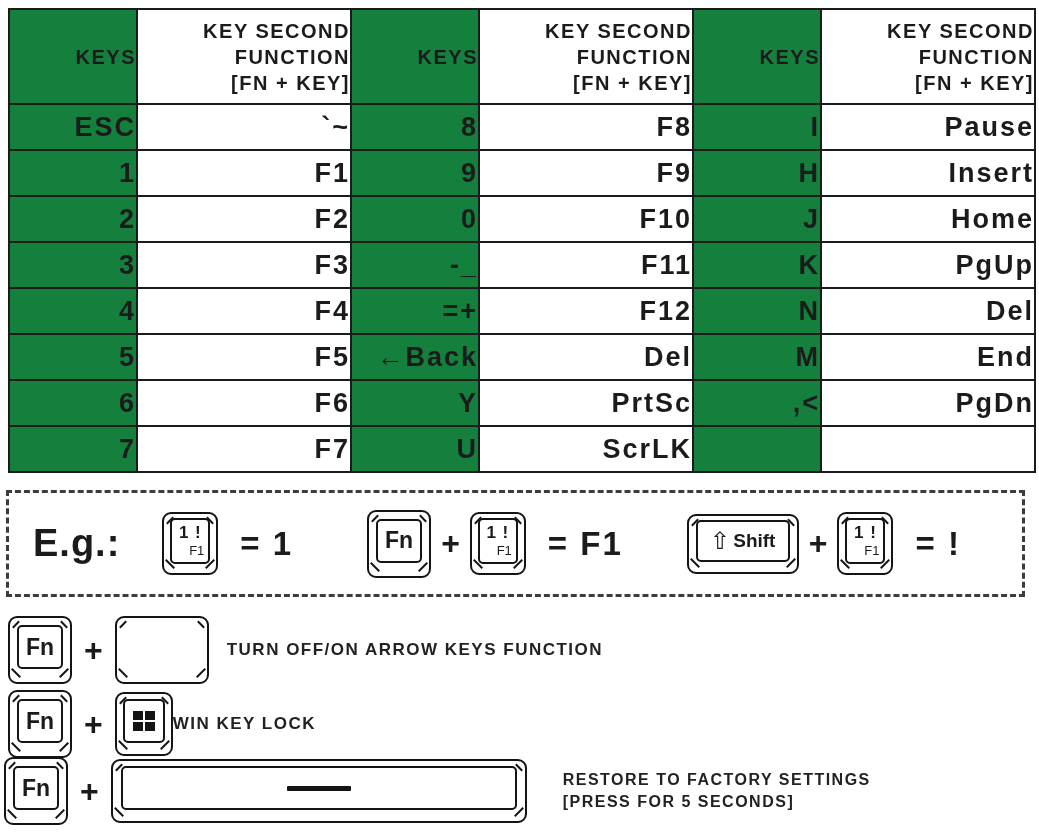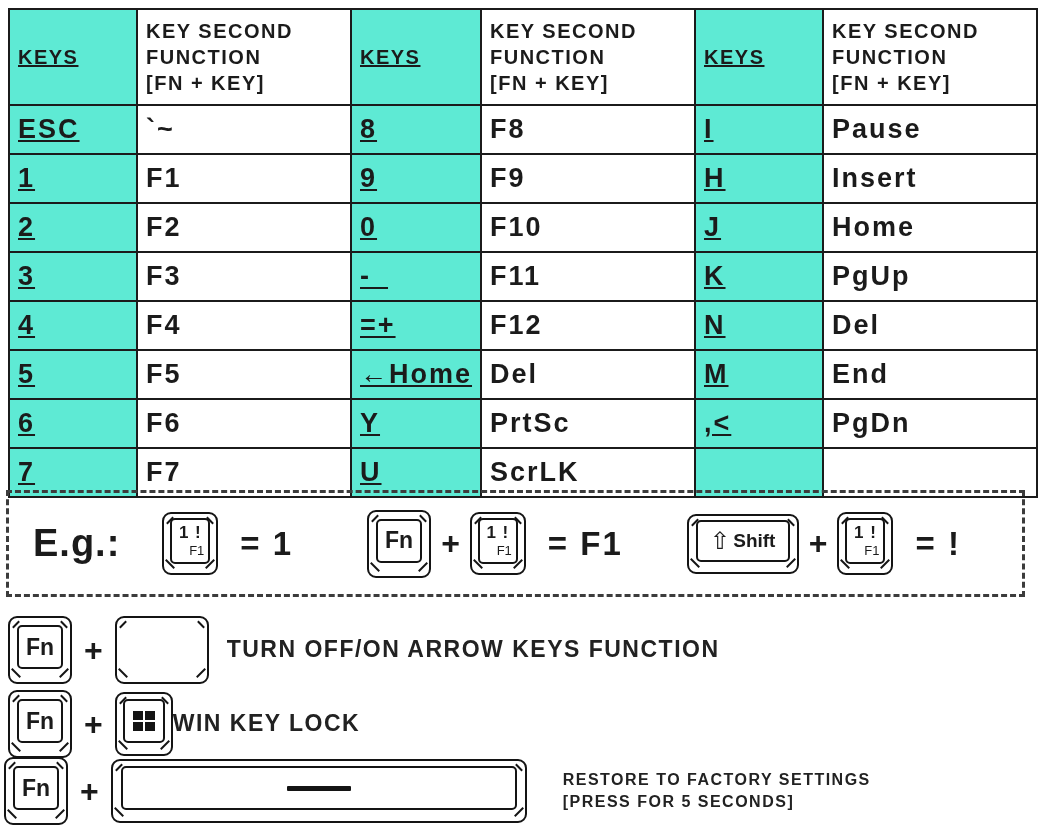--- a/index.html
+++ b/index.html
@@ -9,27 +9,27 @@
     background:#ffffff; color:#1b1b1b;
     font-family:"Liberation Sans", sans-serif;
   }
 
   
   .tbl {
     position:absolute; left:8px; top:8px;
     border-collapse:collapse; table-layout:fixed;
   }
   .tbl th, .tbl td {
-    border:2px solid #1b1b1b; text-align:left; vertical-align:middle;
-    font-weight:700; padding:8px;
+    border:2px solid #1b1b1b; text-align:right; vertical-align:middle;
+    font-weight:700; padding:0;
   }
   .tbl th { font-size:20px; letter-spacing:1.5px; line-height:1.3; white-space:pre-line; }
   .tbl td { font-size:27px; letter-spacing:2px; height:46px; }
   .tbl tr.hr { height:95px; }
-  .k { background:#5eead4;text-decoration:underline; }
+  .k { background:#15803d; }
   .f { background:#ffffff; }
   col.ck { width:128px; }
   col.cf { width:214px; }
 
   
   .kc {
     position:relative; display:inline-flex; align-items:center; justify-content:center;
     border:2.5px solid #141414; border-radius:9px; background:#fff; flex:none;
   }
   .kc .in {
@@ -80,21 +80,21 @@
   .gapA { margin-left:74px; }
   .gapB { margin-left:64px; }
 
   
   .combo { position:absolute; display:flex; align-items:center; }
   .c1 { left:8px; top:616px; }
   .c2 { left:8px; top:690px; }
   .c3 { left:4px; top:757px; }
   .combo .plus { margin:0 12px; }
   .desc {
-    font-size:23px; font-weight:700; letter-spacing:1.5px; color:#222;
+    font-size:17px; font-weight:700; letter-spacing:1.5px; color:#222;
     white-space:pre-line; line-height:1.35;
   }
   .c1 .desc { margin-left:18px; }
   .c2 .desc { }
   .c3 .desc { margin-left:36px; font-size:16px; }
 </style>
 </head>
 <body>
 
 <table class="tbl">
@@ -157,21 +157,21 @@
     <td class="k">4</td>
     <td class="f">F4</td>
     <td class="k">=+</td>
     <td class="f">F12</td>
     <td class="k">N</td>
     <td class="f">Del</td>
   </tr>
   <tr>
     <td class="k">5</td>
     <td class="f">F5</td>
-    <td class="k">←Home</td>
+    <td class="k">←Back</td>
     <td class="f">Del</td>
     <td class="k">M</td>
     <td class="f">End</td>
   </tr>
   <tr>
     <td class="k">6</td>
     <td class="f">F6</td>
     <td class="k">Y</td>
     <td class="f">PrtSc</td>
     <td class="k">,&lt;</td>

